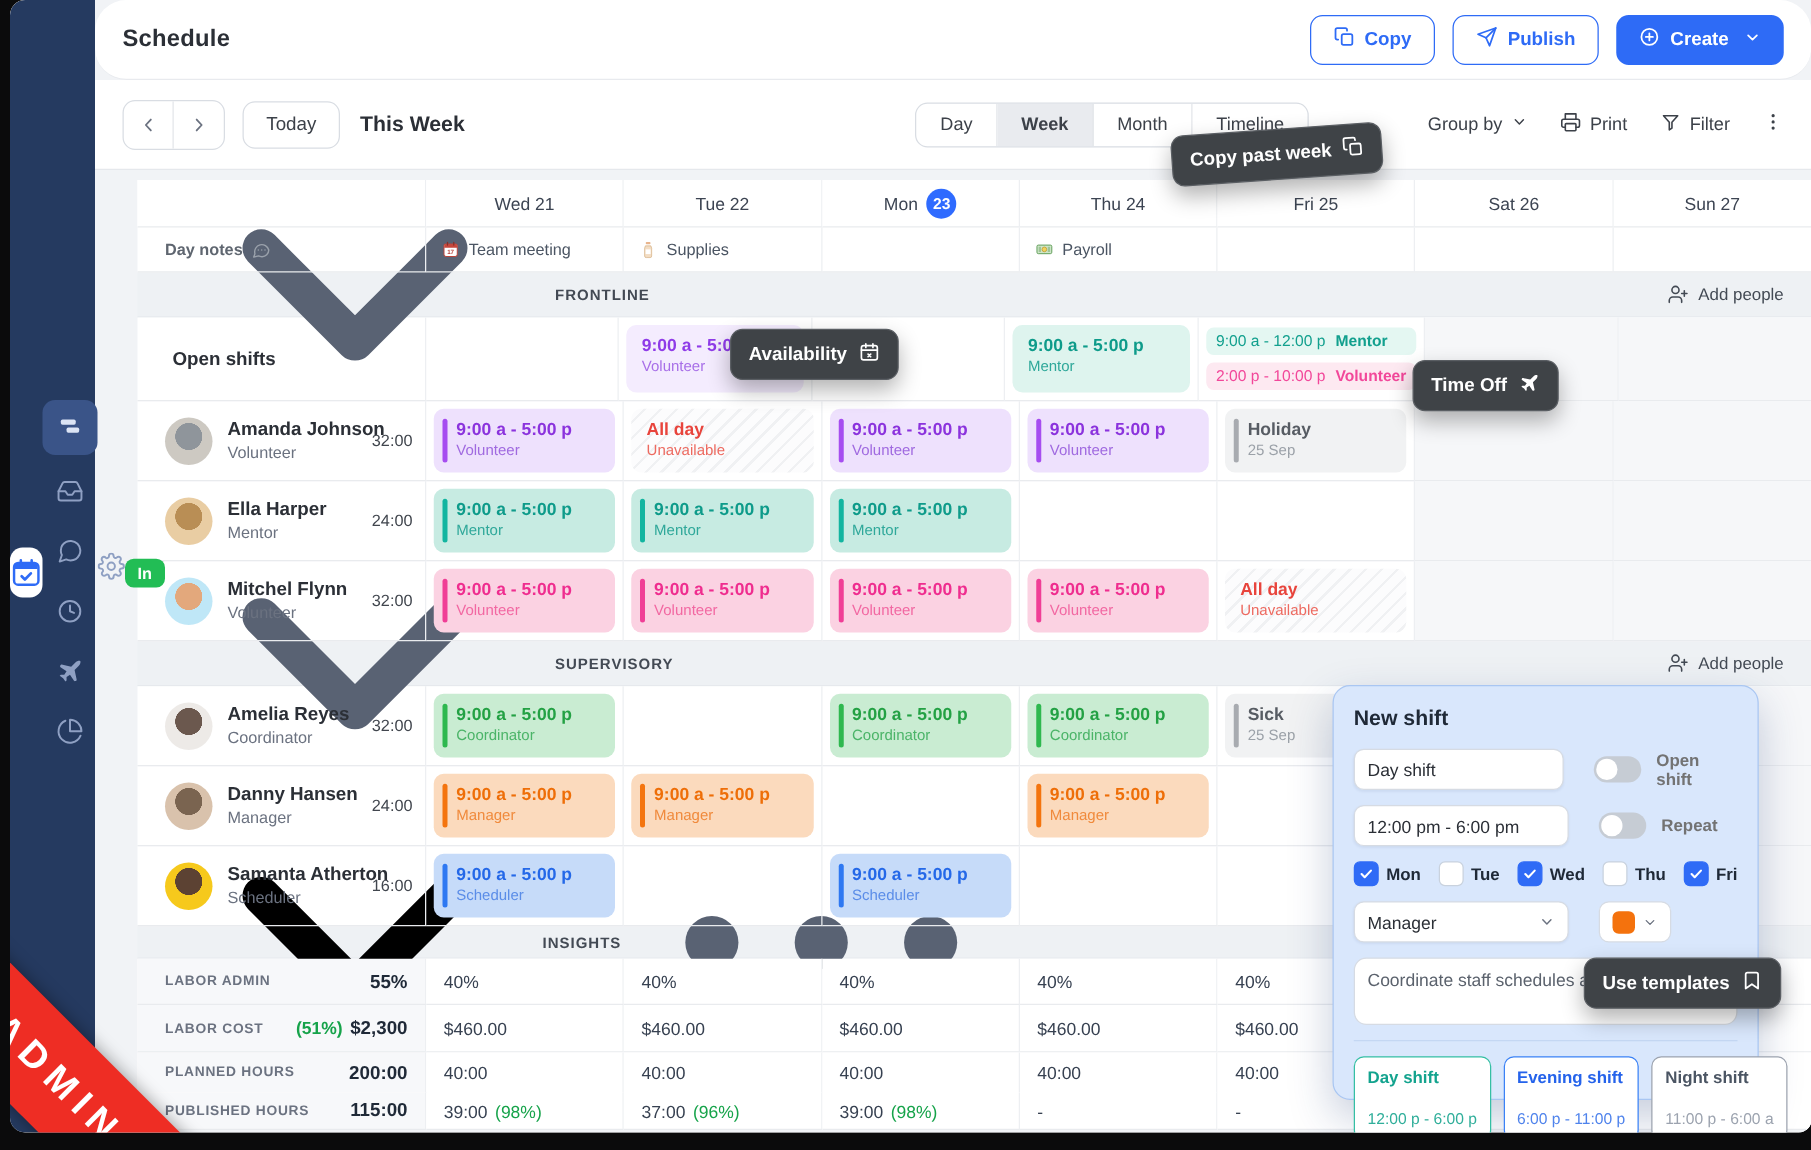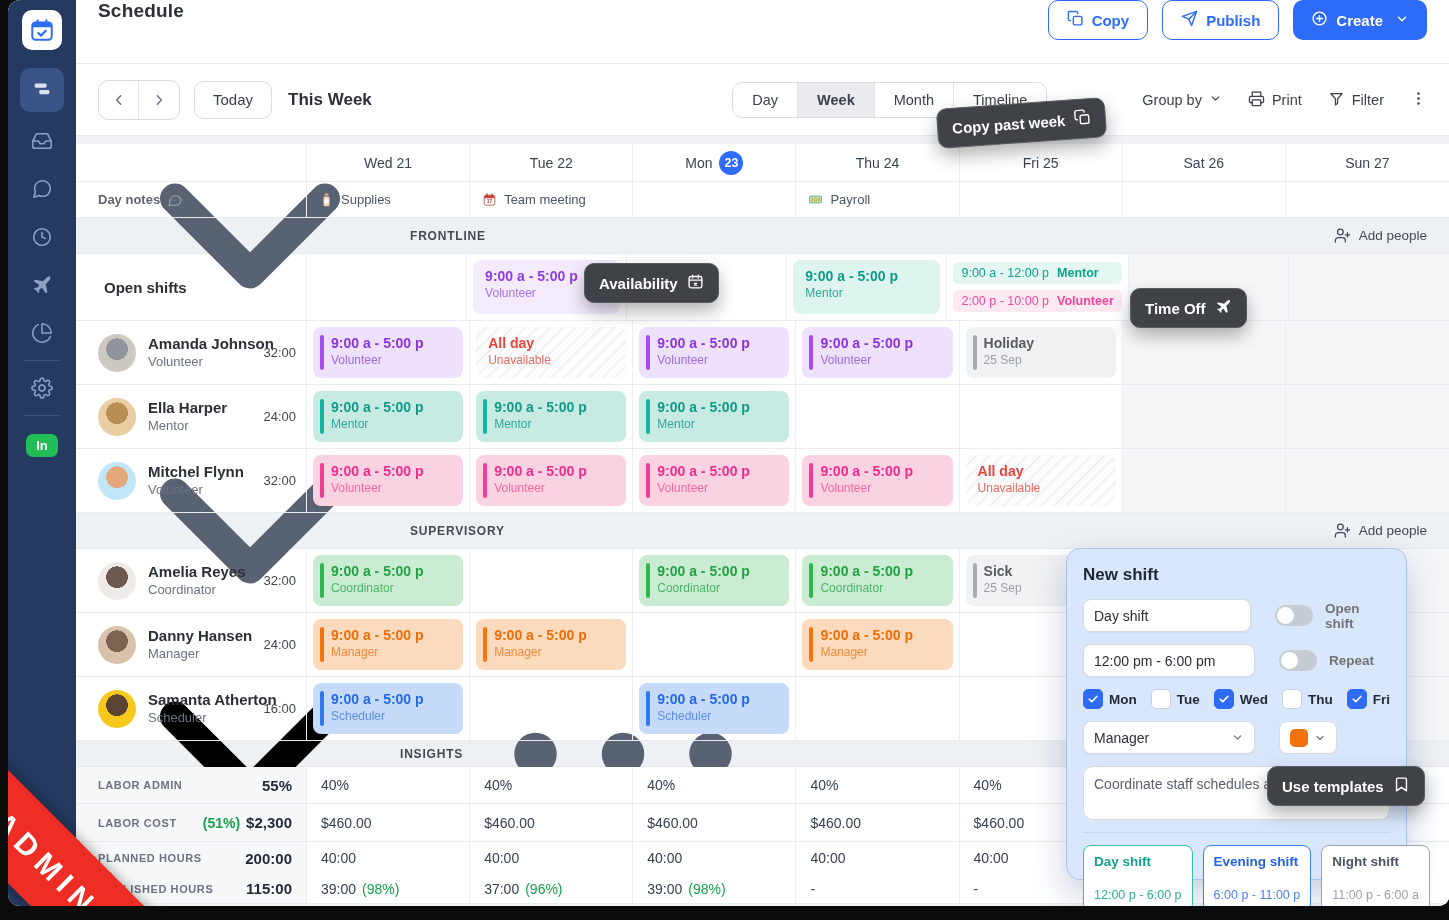--- a/index.html
+++ b/index.html
@@ -3,37 +3,37 @@
 <meta charset="utf-8">
 <style>
   * { margin:0; padding:0; box-sizing:border-box; }
   html,body { width:1449px; height:920px; overflow:hidden; background:#0b0b0c;
     font-family:"Liberation Sans", sans-serif; -webkit-font-smoothing:antialiased; }
   .app { position:absolute; left:8px; top:0; width:1441px; height:906px; background:#fff;
     border-top-left-radius:12px; border-bottom-left-radius:12px; border-bottom-right-radius:10px; overflow:hidden; }
 
   
   .sidebar { position:absolute; left:0; top:0; bottom:0; width:68px; background:#253a60;
-    border-top-left-radius:12px; display:flex; flex-direction:column; align-items:center; z-index:20; }
+    border-top-left-radius:12px; display:flex; flex-direction:row; align-items:center; z-index:20; }
   .logo { width:40px; height:40px; background:#fff; border-radius:10px; margin-top:10px;
     display:flex; align-items:center; justify-content:center; }
   .logo svg { width:26px; height:26px; }
   .nav { display:flex; flex-direction:column; align-items:center; margin-top:18px; gap:10px; }
   .nav-item { width:44px; height:38px; border-radius:10px; display:flex; align-items:center; justify-content:center; color:#8fa0c3; }
   .nav-item svg { width:22px; height:22px; }
   .nav-item.active { background:#3a5488; color:#dbe4f5; height:44px; }
   .side-div { width:36px; height:1px; background:#3c5178; margin:8px 0; }
   .in-badge { margin-top:10px; background:#22bd55; color:#fff; font-size:13px; font-weight:bold;
     padding:4px 10px; border-radius:7px; }
   .side-avatar { position:absolute; bottom:10px; width:44px; height:44px; border-radius:50%;
     background:radial-gradient(circle at 50% 38%, #d8cfc0 0 34%, #76875f 35% 100%); border:2px solid #33497148; }
 
   
   .main { position:absolute; left:68px; top:0; right:0; bottom:0; background:#f1f3f6; }
-  .hdr { height:64px; background:#fff; border-bottom:1px solid #e8eaee; display:flex; align-items:flex-start; padding:0 22px; }
+  .hdr { height:64px; background:#fff; border-bottom:1px solid #e8eaee; display:flex; align-items:center; padding:0 22px;border-radius:25px; }
   .hdr h1 { font-size:19px; color:#2b2f36; letter-spacing:.2px; }
   .hdr .sp { flex:1; }
   .btn { display:flex; align-items:center; gap:8px; height:40px; padding:0 18px; border-radius:10px;
     font-size:15px; font-weight:bold; cursor:pointer; }
   .btn.ghost { border:1.5px solid #2e6bf6; color:#2e6bf6; background:#fff; margin-left:14px; }
   .btn.solid { background:#2e6bf6; color:#fff; margin-left:14px; }
   .btn svg { width:17px; height:17px; }
   .btn .cd svg { width:14px; height:14px; margin-left:4px; }
 
   
@@ -48,21 +48,21 @@
   .seg { margin-left:auto; display:flex; border:1px solid #d9dde3; border-radius:10px; overflow:hidden; background:#fff; }
   .seg > div { padding:9px 19px; font-size:14.5px; color:#3c4149; border-right:1px solid #e3e6ea; }
   .seg > div:last-child { border-right:none; }
   .seg > div.on { background:#e9ebef; font-weight:bold; }
   .tright { margin-left:95px; display:flex; align-items:center; gap:26px; color:#3c4149; font-size:14.5px; }
   .titem { display:flex; align-items:center; gap:7px; }
   .titem svg { width:17px; height:17px; }
   .titem .cd svg { width:13px; height:13px; }
 
   
-  .grid { margin-top:8px; }
+  .grid { margin-top:8px;margin-left:34px; }
   .grow { display:grid; grid-template-columns:231px repeat(7,1fr); background:#fff; }
   .gcell { border-right:1px solid #edeff2; border-bottom:1px solid #e9ebee; position:relative; }
   .gcell:last-child { border-right:none; }
   .gcell.wk { background:#f6f7f9; }
   .dayhdr .gcell { height:38px; display:flex; align-items:center; justify-content:center; gap:7px;
     font-size:14px; color:#3c4452; background:#fff; }
   .daybadge { width:24px; height:24px; border-radius:50%; background:#2f6bff; color:#fff; font-size:12.5px;
     font-weight:bold; display:flex; align-items:center; justify-content:center; }
   .notes .gcell { height:36px; display:flex; align-items:center; padding:0 12px; font-size:13px; color:#4b5563; gap:7px; }
   .notes .lab { color:#5f6670; font-weight:bold; padding-left:22px; display:flex; align-items:center; gap:7px; }
@@ -341,37 +341,37 @@
                 <path d="M21 12a8 8 0 0 1-8.3 8 8.6 8.6 0 0 1-3.9-.9L3 20.5l1.4-4.1A8 8 0 1 1 21 12z"></path>
                 <circle cx="8.5" cy="12" r=".9" fill="currentColor" stroke="none"></circle>
                 <circle cx="12.5" cy="12" r=".9" fill="currentColor" stroke="none"></circle>
                 <circle cx="16.5" cy="12" r=".9" fill="currentColor" stroke="none"></circle>
               </svg>
             </span>
           </div>
           <div class="gcell">
             <span class="nicon" style="display: inline-flex;">
               <svg viewBox="0 0 24 24" style="width: 100%; height: 100%;">
-                <rect x="9" y="2.5" width="6" height="3" rx="1" fill="#e8b48c"></rect>
-                <path d="M8.5 7.5h7l1 3v10a2 2 0 0 1-2 2h-5a2 2 0 0 1-2-2v-10z" fill="#f3ddc4" stroke="#d9b68c" stroke-width="1"></path>
-                <rect x="8.8" y="12" width="6.4" height="6" fill="#fff"></rect>
-              </svg>
-            </span>
-            <span>Supplies</span>
-          </div>
-          <div class="gcell">
-            <span class="nicon" style="display: inline-flex;">
-              <svg viewBox="0 0 24 24" style="width: 100%; height: 100%;">
                 <rect x="3.5" y="5" width="17" height="16" rx="2.5" fill="#fff" stroke="#b8453c" stroke-width="1.3"></rect>
                 <path d="M3.8 10h16.4V7.3a2.1 2.1 0 0 0-2.1-2.1H5.9a2.1 2.1 0 0 0-2.1 2.1z" fill="#c6473c"></path>
                 <path d="M8 3v3.5M16 3v3.5" stroke="#8a2f28" stroke-width="1.6" stroke-linecap="round"></path>
                 <text x="12" y="18" font-size="8" text-anchor="middle" fill="#b8453c" font-weight="bold">17</text>
               </svg>
             </span>
             <span>Team meeting</span>
+          </div>
+          <div class="gcell">
+            <span class="nicon" style="display: inline-flex;">
+              <svg viewBox="0 0 24 24" style="width: 100%; height: 100%;">
+                <rect x="9" y="2.5" width="6" height="3" rx="1" fill="#e8b48c"></rect>
+                <path d="M8.5 7.5h7l1 3v10a2 2 0 0 1-2 2h-5a2 2 0 0 1-2-2v-10z" fill="#f3ddc4" stroke="#d9b68c" stroke-width="1"></path>
+                <rect x="8.8" y="12" width="6.4" height="6" fill="#fff"></rect>
+              </svg>
+            </span>
+            <span>Supplies</span>
           </div>
           <div class="gcell"></div>
           <div class="gcell">
             <span class="nicon" style="display: inline-flex;">
               <svg viewBox="0 0 24 24" style="width: 100%; height: 100%;">
                 <rect x="2.5" y="6.5" width="19" height="11" rx="1.8" fill="#cfe6c9" stroke="#5a9a52" stroke-width="1.2"></rect>
                 <circle cx="12" cy="12" r="3" fill="#f2d25c" stroke="#b89a2e" stroke-width="1"></circle>
                 <rect x="4.7" y="8.7" width="3" height="6.6" fill="#9ec497"></rect>
                 <rect x="16.3" y="8.7" width="3" height="6.6" fill="#9ec497"></rect>
               </svg>

